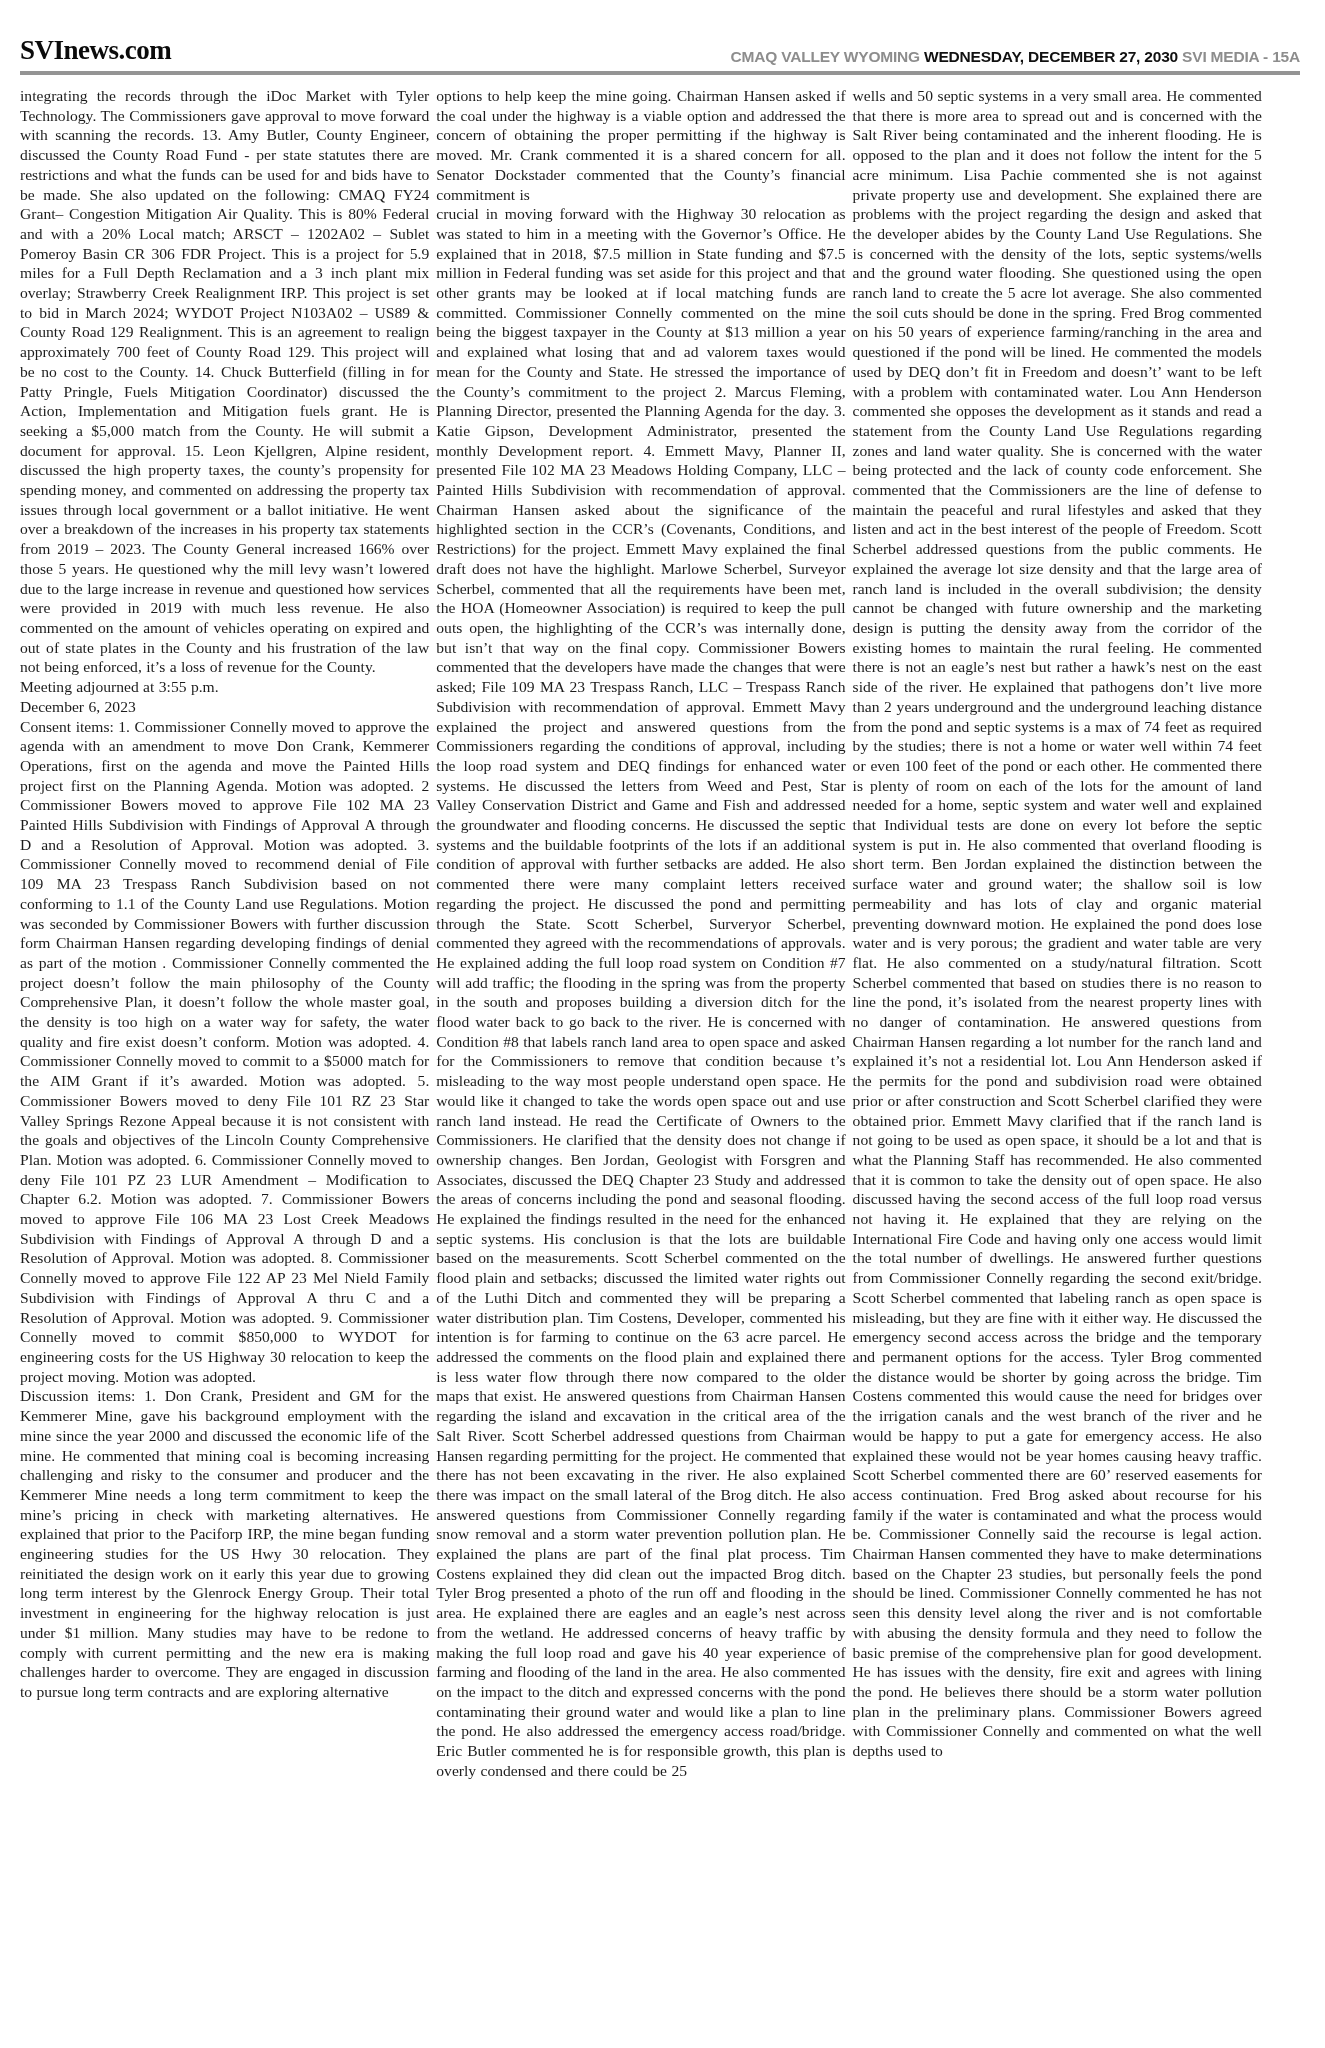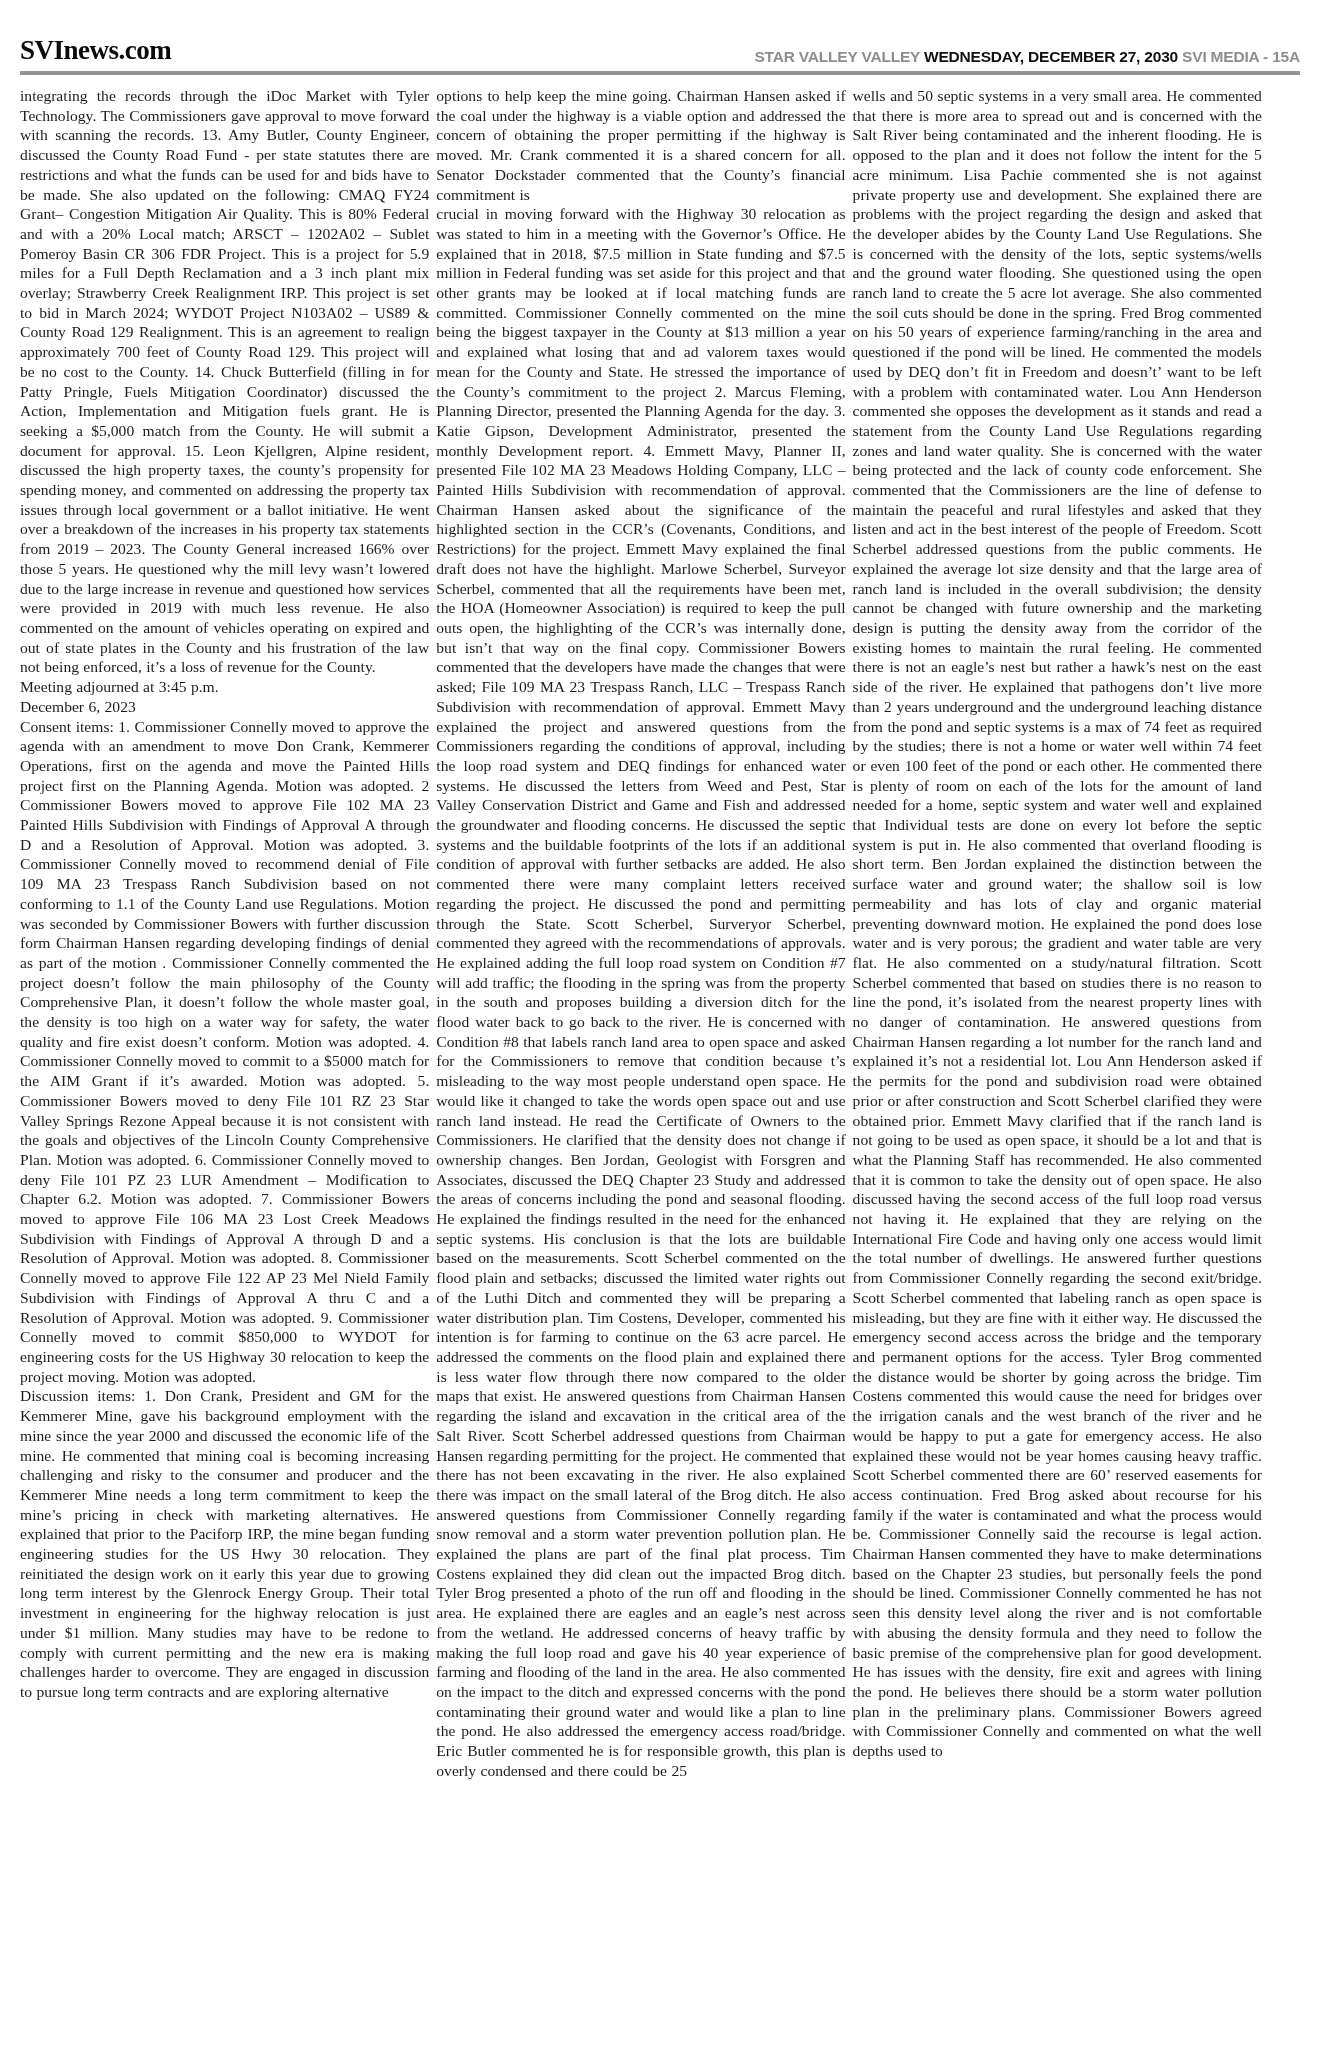--- a/index.html
+++ b/index.html
@@ -16,31 +16,31 @@
   .col p{margin:0;padding:0;}
 </style>
 </head>
 <body>
 
 <div class="page">
 
   <div class="header-bar">
     <div class="masthead">SVInews.com</div>
     <div class="header-right">
-      <span class="hdr-gray">STAR VALLEY VALLEY </span><span class="hdr-black">WEDNESDAY, DECEMBER 27, 2030</span><span class="hdr-gray"> SVI MEDIA - 15A</span>
+      <span class="hdr-gray">CMAQ VALLEY WYOMING </span><span class="hdr-black">WEDNESDAY, DECEMBER 27, 2030</span><span class="hdr-gray"> SVI MEDIA - 15A</span>
     </div>
   </div>
 
   <div class="header-rule"></div>
 
   <div class="columns">
 
     <div class="col">
       <p>integrating the records through the iDoc Market with Tyler Technology.  The Commissioners gave approval to move forward with scanning the records.  13.  Amy Butler, County Engineer, discussed the County Road Fund - per state statutes there are restrictions and what the funds can be used for and bids have to be made.  She also updated on the following:  CMAQ FY24 Grant– Congestion Mitigation Air Quality.  This is 80% Federal and with a 20% Local match; ARSCT – 1202A02 – Sublet Pomeroy Basin CR 306 FDR Project.  This is a project for 5.9 miles for a Full Depth Reclamation and a 3 inch plant mix overlay; Strawberry Creek Realignment IRP.  This project is set to bid in March 2024; WYDOT Project N103A02 – US89 &amp; County Road 129 Realignment.  This is an agreement to realign approximately 700 feet of County Road 129.  This project will be no cost to the County.  14.  Chuck Butterfield  (filling in for Patty Pringle, Fuels Mitigation Coordinator)  discussed the Action, Implementation and Mitigation fuels grant.  He is seeking a $5,000 match from the County.  He will submit a document for approval. 15. Leon Kjellgren, Alpine resident, discussed the high property taxes, the county’s propensity for spending money, and commented on addressing the property tax issues through local government or a ballot initiative.  He went over a breakdown of the increases in his property tax statements from 2019 – 2023.  The County General increased 166% over those 5 years.  He questioned why the mill levy wasn’t lowered due to the large increase in revenue and questioned how services were provided in 2019 with much less revenue.  He also commented on the amount of vehicles operating on expired and out of state plates in the County and his frustration of the law not being enforced, it’s a loss of revenue for the County.</p>
-      <p>Meeting adjourned at 3:45 p.m.</p>
+      <p>Meeting adjourned at 3:55 p.m.</p>
       <p>December 6, 2023</p>
       <p>Consent items:  1. Commissioner Connelly moved to approve the agenda with an amendment to move Don Crank, Kemmerer Operations, first on the agenda and move the Painted Hills project first on the Planning Agenda.  Motion was adopted.  2   Commissioner Bowers moved to approve File 102 MA 23 Painted Hills Subdivision with Findings of Approval A through D and a Resolution of Approval.  Motion was adopted.  3.  Commissioner Connelly moved to recommend denial of File 109 MA 23 Trespass Ranch Subdivision based on not conforming to 1.1 of the County Land use Regulations.  Motion was seconded by Commissioner Bowers with further discussion form Chairman Hansen regarding developing findings of denial as part of the motion .  Commissioner Connelly commented the project doesn’t follow the main philosophy of the County Comprehensive Plan, it doesn’t follow the whole master goal, the density is too high on a water way for safety, the water  quality and fire exist doesn’t conform.  Motion was adopted. 4.  Commissioner Connelly moved to commit to a $5000 match for the AIM Grant if it’s awarded.  Motion was adopted.  5. Commissioner Bowers moved to deny File 101 RZ 23 Star Valley Springs Rezone Appeal because it is not consistent with the goals and objectives of the Lincoln County Comprehensive Plan.   Motion was adopted.  6. Commissioner Connelly moved to deny File 101 PZ 23 LUR Amendment – Modification to Chapter 6.2.  Motion was adopted.  7.  Commissioner Bowers moved to approve File 106 MA 23 Lost Creek Meadows Subdivision with Findings of Approval A through D and a Resolution of Approval. Motion was adopted. 8. Commissioner Connelly moved to approve File 122 AP 23 Mel Nield Family Subdivision with Findings of Approval A thru C and a Resolution of Approval. Motion was adopted.   9.  Commissioner Connelly moved to commit $850,000 to WYDOT for engineering costs for the US Highway 30 relocation to keep the project moving.  Motion was adopted.</p>
       <p>Discussion items:  1. Don Crank, President and GM for the Kemmerer Mine, gave his background employment with the mine since the year 2000 and discussed the economic life of the mine.  He commented that mining coal is becoming increasing challenging and risky to the consumer and producer and the Kemmerer Mine needs a long term commitment to keep the mine’s pricing in check with marketing alternatives.   He explained that prior to the Paciforp IRP, the mine began funding engineering studies for the US Hwy 30 relocation.  They reinitiated the design work on it early this year due to growing long term interest by the Glenrock Energy Group.  Their total investment in engineering for the highway relocation is just under $1 million. Many studies may have to be redone to comply with current permitting and the new era is making challenges harder to overcome.  They are engaged in discussion to pursue long term contracts and are exploring alternative</p>
     </div>
 
     <div class="col">
       <p>options to help keep the mine going.  Chairman Hansen asked if the coal under the highway is a viable option and addressed the concern of obtaining the proper permitting if the highway is moved.   Mr. Crank commented it is a shared concern for all.  Senator Dockstader commented that the County’s financial commitment is</p>
       <p>crucial in moving forward with the Highway 30 relocation as was stated to him in a meeting with the Governor’s Office. He explained that in 2018, $7.5 million in State funding and $7.5 million in Federal funding was set aside for this project and that other grants may be looked at if local matching funds are committed.  Commissioner Connelly commented on the mine being the biggest taxpayer in the County at $13 million a year and explained what losing that and ad valorem taxes would mean for the County and State.  He stressed the importance of the County’s commitment to the project   2.  Marcus Fleming, Planning Director, presented the Planning Agenda for the day.   3.   Katie Gipson, Development Administrator, presented the monthly Development report. 4. Emmett Mavy, Planner II, presented File 102 MA 23 Meadows Holding Company, LLC – Painted Hills Subdivision with recommendation of approval. Chairman Hansen asked about the significance of the highlighted section in the CCR’s (Covenants, Conditions, and Restrictions) for the project.  Emmett Mavy explained the final draft does not have the highlight. Marlowe Scherbel, Surveyor Scherbel, commented that all the requirements have been met, the HOA (Homeowner Association) is required to keep the pull outs open,  the highlighting of the CCR’s was internally done, but isn’t that way on the final copy.     Commissioner Bowers commented that the developers have made the changes that were asked; File 109 MA 23 Trespass Ranch, LLC – Trespass Ranch Subdivision with recommendation of approval. Emmett Mavy explained the project and answered questions from the Commissioners regarding the conditions of approval, including the loop road system and DEQ findings for enhanced water systems. He discussed the letters from Weed and Pest, Star Valley Conservation District and Game and Fish and addressed the groundwater and flooding concerns.  He discussed the septic systems and the buildable footprints of the lots if an additional condition of approval with further setbacks are added.  He also commented there were many complaint letters received regarding the project.  He discussed the pond and permitting through the State.  Scott Scherbel, Surveryor Scherbel, commented they agreed with the recommendations of approvals.  He explained adding the full loop road system on Condition #7 will add traffic; the flooding in the spring was from the property in the south and proposes building a diversion ditch for the flood water back to go back to the river.  He is concerned with Condition #8 that labels ranch land area to open space and asked for the Commissioners to remove that condition because t’s misleading to the way most people understand open space. He would like it changed to take the words open space out and use ranch land instead.  He read the Certificate of Owners to the Commissioners.  He clarified that the density does not change if ownership changes.   Ben Jordan, Geologist with Forsgren and Associates, discussed the DEQ Chapter 23 Study and addressed the areas of concerns including the pond and seasonal flooding. He explained the findings resulted in the need for the enhanced septic systems.  His conclusion is that the lots are buildable based on the measurements.  Scott Scherbel commented on the flood plain and setbacks; discussed the limited water rights out of the Luthi Ditch and commented they will be preparing a water distribution plan.    Tim Costens, Developer, commented his intention is for farming to continue on the 63 acre parcel.  He addressed the comments on the flood plain and explained there is less water flow through there now compared to the older maps that exist.  He answered questions from Chairman Hansen regarding the island and excavation in the critical area of the Salt River. Scott Scherbel addressed questions from Chairman Hansen regarding permitting for the project.  He commented that there has not been excavating in the river.  He also explained there was impact on the small lateral of the Brog ditch.  He also answered questions from Commissioner Connelly regarding snow removal and a storm water prevention pollution plan.  He explained the plans are part of the final plat process.  Tim Costens explained they did clean out the impacted Brog ditch.  Tyler Brog presented a photo of the run off and flooding in the area.  He explained there are eagles and an eagle’s nest across from the wetland.  He addressed concerns of heavy traffic by making the full loop road and gave his 40 year experience of farming and flooding of the land in the area.  He also commented on the impact to the ditch and expressed concerns with the pond contaminating their ground water and would like a plan to line the pond.  He also addressed the emergency access road/bridge.  Eric Butler commented he is for responsible growth, this plan is overly condensed and there could be 25</p>
     </div>
 

